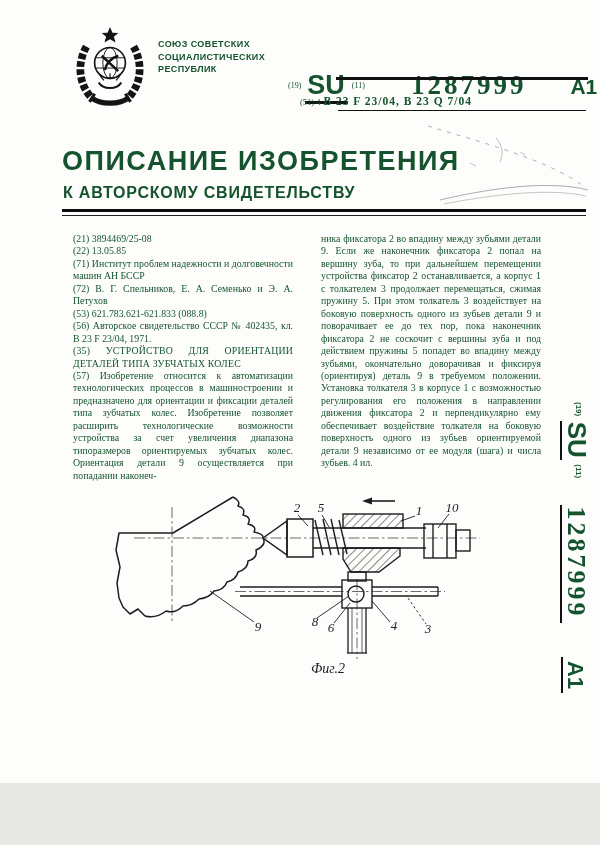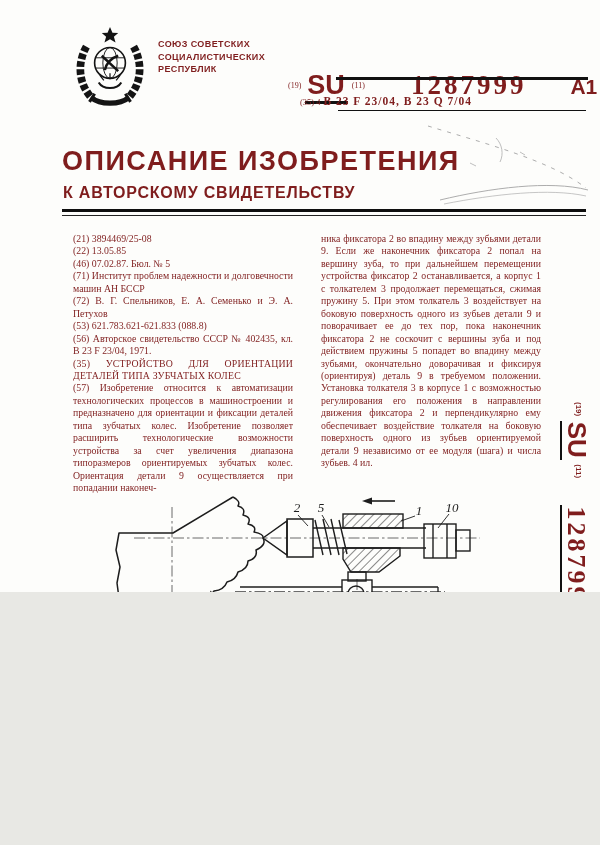--- a/index.html
+++ b/index.html
@@ -1,17 +1,17 @@
 <!DOCTYPE html>
 <html><head>
 <meta charset="utf-8">
 <style>
   html,body{margin:0;padding:0;background:#e8e8e4;}
-  .page{position:relative;width:600px;height:592px;background:#fdfdfb;overflow:hidden;
-        font-family:"Liberation Serif",serif;color:#7f1d1d;}
+  .page{position:relative;width:600px;height:783px;background:#fdfdfb;overflow:hidden;
+        font-family:"Liberation Serif",serif;color:#14532d;}
   .prelines{white-space:pre-line;}
 
   
   .emblem{position:absolute;left:72px;top:26px;width:76px;height:80px;}
   .country{position:absolute;left:158px;top:38px;font-family:"Liberation Sans",sans-serif;
            font-weight:bold;font-size:9px;line-height:12.5px;letter-spacing:.4px;}
   .committee{position:absolute;left:62px;top:110px;font-family:"Liberation Sans",sans-serif;
            font-weight:bold;font-size:9px;line-height:11.5px;letter-spacing:.3px;}
 
   .docid{position:absolute;left:288px;top:43px;width:300px;height:42px;white-space:nowrap;margin-top:27px;}
@@ -87,21 +87,21 @@
   <div class="docid">
     <span class="tiny">(19)</span>
     <span class="su">SU</span>
     <span class="tiny">(11)</span>
     <span class="num">1287999</span>
     <span class="kind">A1</span>
   </div>
   <div class="num-underline"></div>
 
   <div class="ipc">
-    <span class="pfx">(35) 4</span>
+    <span class="pfx">(51) 4</span>
     <span class="codes">B 23 F 23/04, B 23 Q 7/04</span>
   </div>
   <div class="ipc-underline"></div>
 
   <div class="main-title">ОПИСАНИЕ ИЗОБРЕТЕНИЯ</div>
   <div class="sub-title">К АВТОРСКОМУ СВИДЕТЕЛЬСТВУ</div>
 
   <svg class="scribble" viewBox="0 0 195 110" aria-hidden="true">
     <g fill="none" stroke="#adadad" stroke-width="1">
       <path d="M28,18 C80,34 150,52 186,80" stroke-dasharray="4 6"></path>
@@ -112,21 +112,20 @@
     </g>
   </svg>
 
   <div class="rule"></div>
   <div class="rule2"></div>
 
   <div class="columns">
     <div class="col">
       <p>(21) 3894469/25-08</p>
       <p>(22) 13.05.85</p>
-      <p>(46) 07.02.87. Бюл. № 5</p>
       <p>(71) Институт проблем надежности и долговечности машин АН БССР</p>
       <p>(72) В. Г. Спельников, Е. А. Семенько и Э. А. Петухов</p>
       <p>(53) 621.783.621-621.833 (088.8)</p>
       <p>(56) Авторское свидетельство СССР № 402435, кл. B 23 F 23/04, 1971.</p>
       <p class="caps">(35) УСТРОЙСТВО ДЛЯ ОРИЕНТАЦИИ ДЕТАЛЕЙ ТИПА ЗУБЧАТЫХ КОЛЕС</p>
       <p>(57) Изобретение относится к автоматизации технологических процессов в машиностроении и предназначено для ориентации и фиксации деталей типа зубчатых колес. Изобретение позволяет расширить технологические возможности устройства за счет увеличения диапазона типоразмеров ориентируемых зубчатых колес. Ориентация детали 9 осуществляется при попадании наконеч-</p>
     </div>
     <div class="col">
       <p>ника фиксатора 2 во впадину между зубьями детали 9. Если же наконечник фиксатора 2 попал на вершину зуба, то при дальнейшем перемещении устройства фиксатор 2 останавливается, а корпус 1 с толкателем 3 продолжает перемещаться, сжимая пружину 5. При этом толкатель 3 воздействует на боковую поверхность одного из зубьев детали 9 и поворачивает ее до тех пор, пока наконечник фиксатора 2 не соскочит с вершины зуба и под действием пружины 5 попадет во впадину между зубьями, окончательно доворачивая и фиксируя (ориентируя) деталь 9 в требуемом положении. Установка толкателя 3 в корпусе 1 с возможностью регулирования его положения в направлении движения фиксатора 2 и перпендикулярно ему обеспечивает воздействие толкателя на боковую поверхность одного из зубьев ориентируемой детали 9 независимо от ее модуля (шага) и числа зубьев. 4 ил.</p>
     </div>

